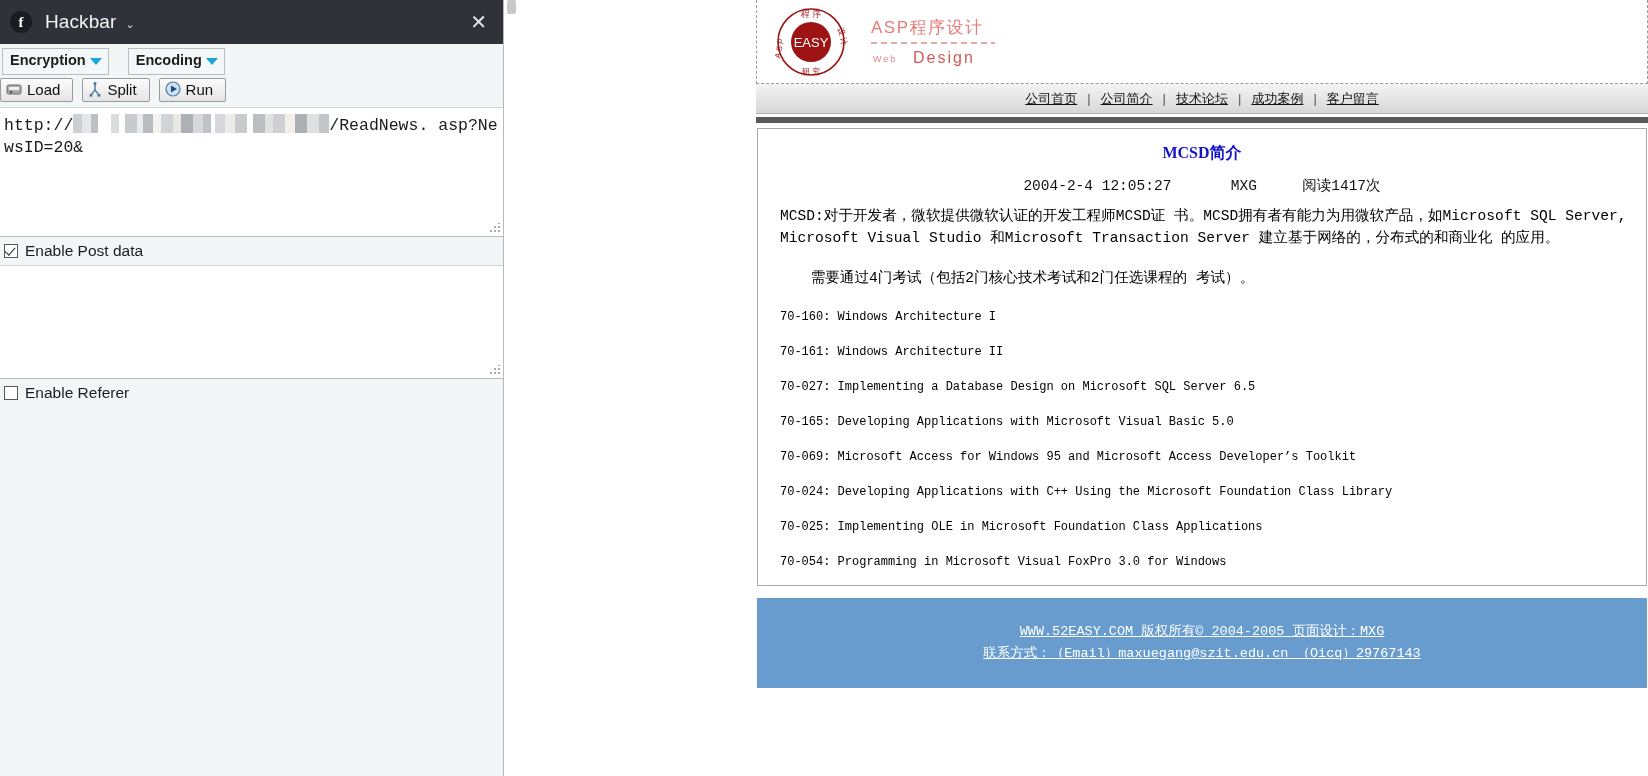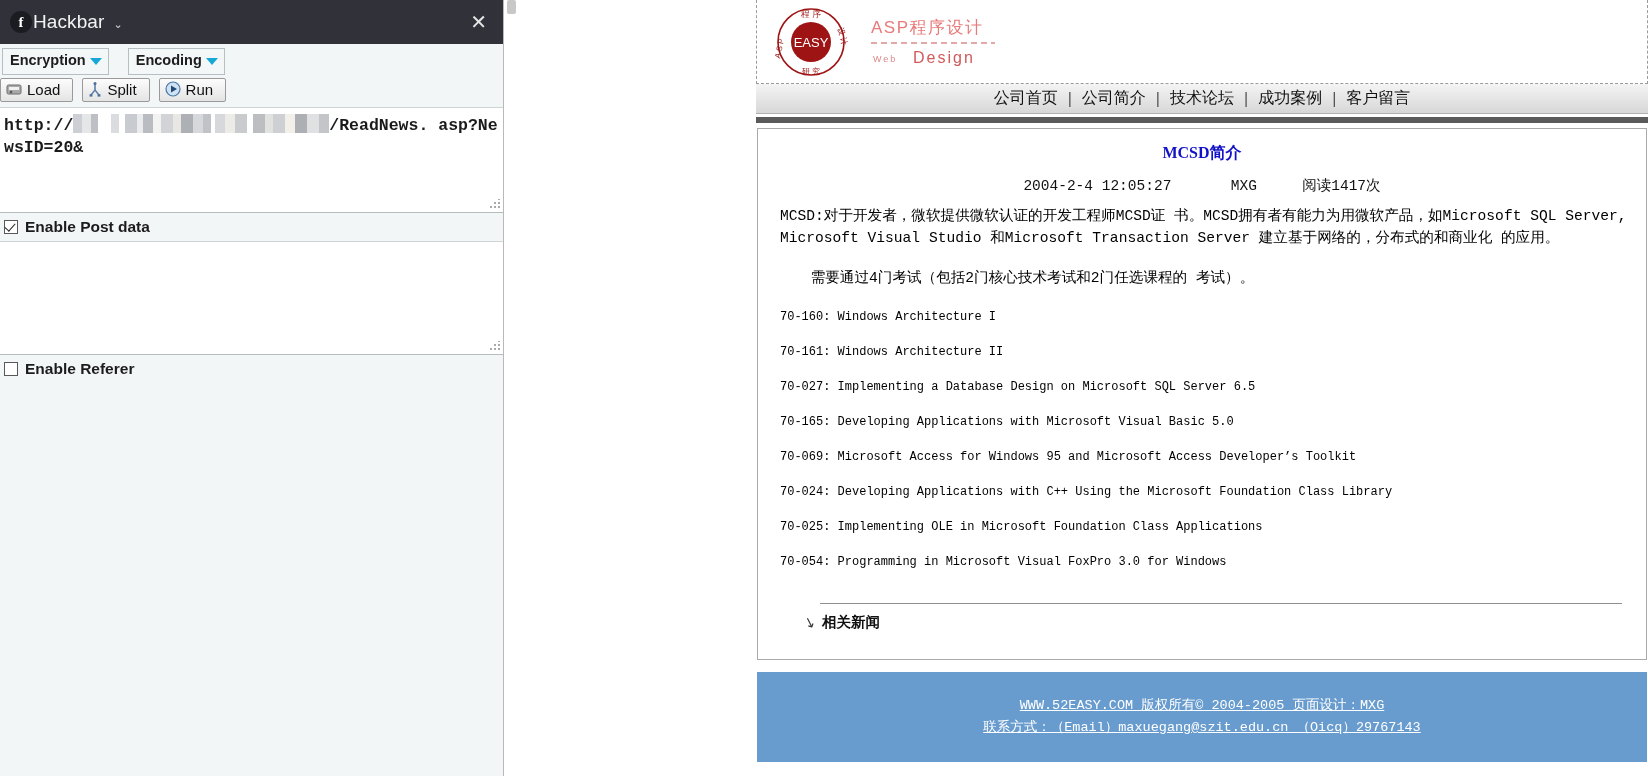--- a/index.html
+++ b/index.html
@@ -37,21 +37,21 @@
     font-family: "Liberation Serif", serif;
     font-weight: bold;
     font-size: 15px;
     display: flex; align-items: center; justify-content: center;
     line-height: 1;
     flex: 0 0 auto;
   }
   #hb-title {
     color: #f3f3f3;
     font-size: 19px;
-    margin-left: 1px;
+    margin-left: 13px;
     letter-spacing: .1px;
     white-space: nowrap;
   }
   #hb-chevron {
     color: #d8d8d8;
     font-size: 11px;
     margin-left: 9px;
     margin-top: 4px;
   }
   #hb-close {
@@ -115,21 +115,21 @@
     font-size: 16.5px;
     line-height: 22px;
     color: #1a1a1a;
     padding: 6px 4px 4px 4px;
     resize: none;
     outline: none;
     display: block;
     position: relative;
   }
   #url-area-wrap { position: relative; margin-top: 5px; }
-  #url-area { height: 106px; white-space: pre-wrap; word-break: break-all; overflow: hidden; font-weight: bold; }
+  #url-area { height: 130px; white-space: pre-wrap; word-break: break-all; overflow: hidden; }
   #post-area { height: 114px; }
 
   .redaction {
     display: inline-block;
     vertical-align: -3px;
     width: 138px;
     height: 19px;
     background:
       linear-gradient(90deg,
         #c9cdd2 0 9px, #e3e5e7 9px 18px, #b9bcc1 18px 25px, #ffffff 25px 38px,
@@ -179,21 +179,21 @@
   }
   .cb.checked::after {
     content: "";
     position: absolute;
     left: 2px; top: 0px;
     width: 5px; height: 9px;
     border-right: 1.6px solid #2b2b2b;
     border-bottom: 1.6px solid #2b2b2b;
     transform: rotate(42deg);
   }
-  .cb-label { font-size: 15.5px; color: #1c1c1c; font-weight: bold; }
+  .cb-label { font-size: 15.5px; color: #1c1c1c; }
 
   
   #panel-scroll {
     position: absolute;
     left: 505px; top: 0;
     width: 14px; height: 776px;
     background: #ffffff;
   }
   #panel-scroll-thumb {
     position: absolute;
@@ -230,35 +230,35 @@
 
   #nav-bar {
     height: 30px;
     background: linear-gradient(#f4f4f4, #d7d7d7);
     border-bottom: 1px solid #b0b0b0;
     display: flex;
     align-items: center;
     justify-content: center;
     position: relative;
   }
-  #nav-list { display: flex; align-items: center; font-size: 16px; color: #111; }
+  #nav-list { display: flex; align-items: center; font-size: 13px; color: #111; text-decoration: underline; }
   .nav-item { padding: 0 10px; cursor: pointer; white-space: nowrap; }
   .nav-sep { color: #555; }
 
   #nav-under {
     height: 6px;
     background: #5a5a5a;
     margin-top: 3px;
   }
 
   #article-card {
     margin: 5px 1px 0 1px;
     border: 1px solid #a9a9a9;
     background: #ffffff;
-    height: 532px;
+    height: 458px;
     padding: 10px 14px 0 14px;
     overflow: hidden;
   }
   #article-title {
     text-align: center;
     color: #1212c8;
     font-family: "Liberation Serif", serif;
     font-weight: bold;
     font-size: 16px;
     margin-top: 4px;

